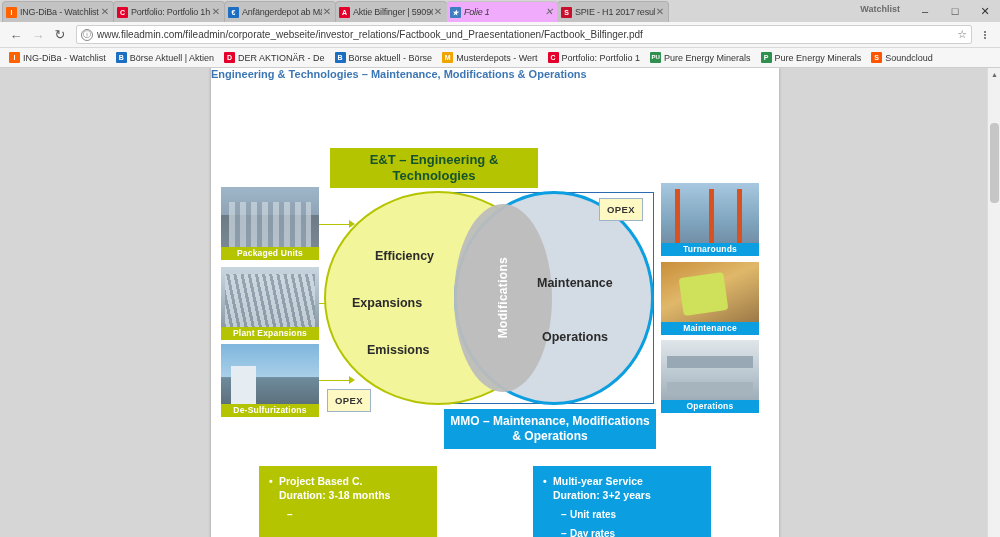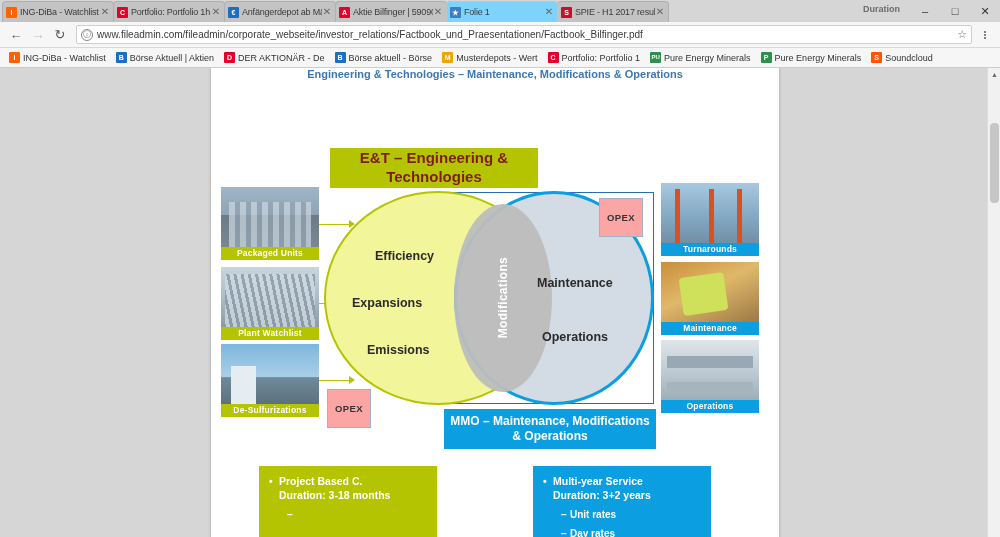--- a/index.html
+++ b/index.html
@@ -36,23 +36,24 @@
     display: flex;
     align-items: center;
     padding: 0 3px;
     margin-right: -1px;
     font-size: 9px;
     color: #3b3b3b;
     overflow: hidden;
     position: relative;
   }
   .tab.active {
-    background: #7dd3fc;
+    background: #f0abfc;
     border-color: #c4c4c4;
     z-index: 3;
+    font-style: italic;
   }
   .tab-favicon {
     width: 11px; height: 11px;
     flex: 0 0 11px;
     margin-right: 3px;
     border-radius: 1px;
     font-size: 7px;
     line-height: 11px;
     text-align: center;
     color: #fff;
@@ -192,21 +193,21 @@
     position: absolute;
     left: 211px; top: 0;
     width: 568px;
     height: 537px;
     background: #ffffff;
     box-shadow: 0 0 3px rgba(0,0,0,0.25);
   }
   .pdf-title {
     position: absolute;
     top: 0px; left: 0; right: 0;
-    text-align: center;
+    text-align: left;
     font-size: 11px;
     color: #1a5fa8;
     font-weight: bold;
     height: 12px;
     overflow: hidden;
     opacity: 0.85;
   }
 
   
   .vscroll {
@@ -231,24 +232,24 @@
 
   
   .slide { position: absolute; inset: 0; }
 
   
   .et-banner {
     position: absolute;
     left: 119px; top: 80px;
     width: 208px; height: 40px;
     background: #b5c400;
-    color: #7f1d1d;
+    color: #14532d;
     display: flex; align-items: center; justify-content: center;
     text-align: center;
-    font-size: 15px; font-weight: bold;
+    font-size: 13px; font-weight: bold;
     line-height: 1.25;
     padding: 0 6px;
   }
 
   
   .circle-green {
     position: absolute;
     left: 113px; top: 123px;
     width: 228px; height: 214px;
     border-radius: 50%;
@@ -291,26 +292,26 @@
   
   .opex-square {
     position: absolute;
     left: 233px; top: 124px;
     width: 210px; height: 212px;
     border: 1px solid #2b6cb0;
     background: transparent;
   }
   .tagbox {
     position: absolute;
-    background: #fca5a5;
+    background: #fef9c3;
     border: 1px solid #9fb3c8;
     font-size: 9.5px;
     font-weight: bold;
     color: #333;
-    padding: 13px 7px;
+    padding: 5px 7px;
     letter-spacing: 0.4px;
   }
   .tag-opex { left: 388px; top: 130px; }
   .tag-capex { left: 116px; top: 321px; }
 
   
   .mmo-banner {
     position: absolute;
     left: 233px; top: 341px;
     width: 212px; height: 40px;
@@ -463,21 +464,21 @@
       <span class="tab-favicon" style="background:#3d7ec0">★</span>
       <span class="tab-title">Folie 1</span>
       <span class="tab-close">✕</span>
     </div>
     <div class="tab">
       <span class="tab-favicon" style="background:#c8102e">S</span>
       <span class="tab-title">SPIE - H1 2017 results R</span>
       <span class="tab-close">✕</span>
     </div>
 
-    <div class="brandtext">Duration</div>
+    <div class="brandtext">Watchlist</div>
 
     <div class="winbtns">
       <div class="winbtn">–</div>
       <div class="winbtn">□</div>
       <div class="winbtn close">✕</div>
     </div>
   </div>
 
   <div class="toolbar">
     <div class="navbtn">←</div>
@@ -567,21 +568,21 @@
         <div class="mmo-banner">MMO – Maintenance, Modifications &amp; Operations</div>
         <div class="tagbox tag-opex">OPEX</div>
         <div class="tagbox tag-capex">OPEX</div>
 
         <div class="thumb t1">
           <div class="ph1"></div>
           <div class="cap cap-green">Packaged Units</div>
         </div>
         <div class="thumb t2">
           <div class="ph2"></div>
-          <div class="cap cap-green">Plant Watchlist</div>
+          <div class="cap cap-green">Plant Expansions</div>
         </div>
         <div class="thumb t4">
           <div class="ph4"></div>
           <div class="cap cap-blue">Turnarounds</div>
         </div>
 
         <div class="thumb t3">
           <div class="ph3"></div>
           <div class="cap cap-green">De-Sulfurizations</div>
         </div>

